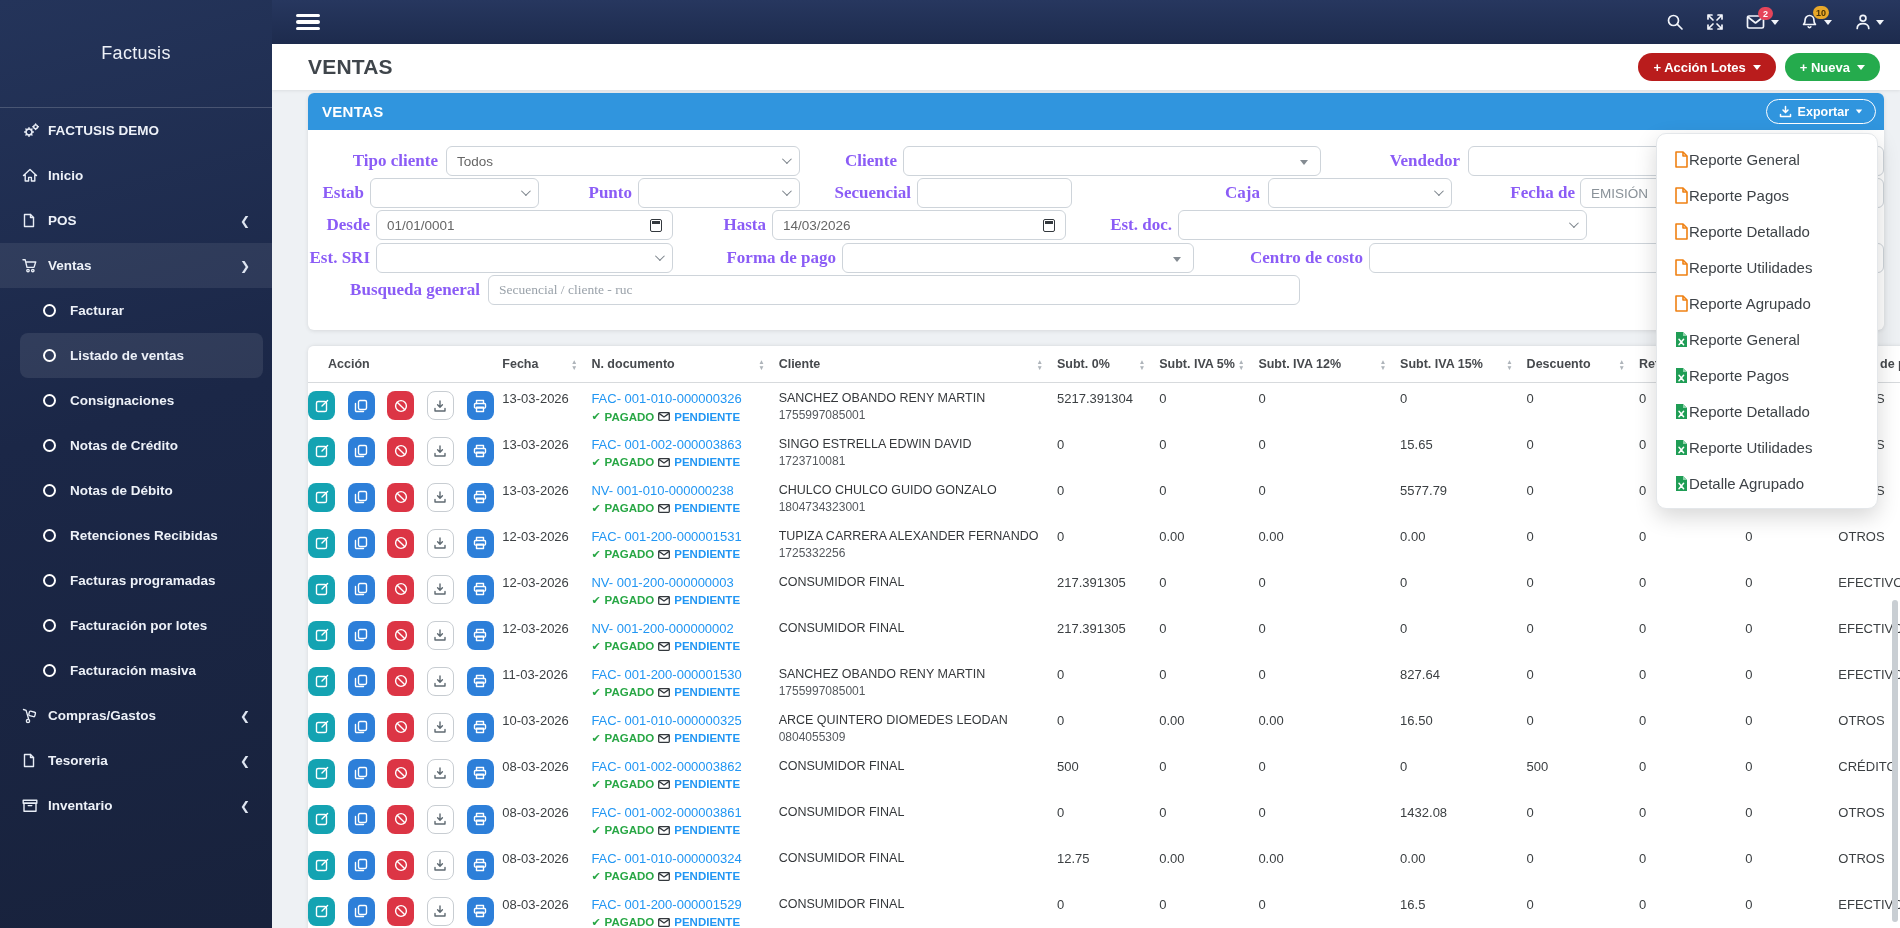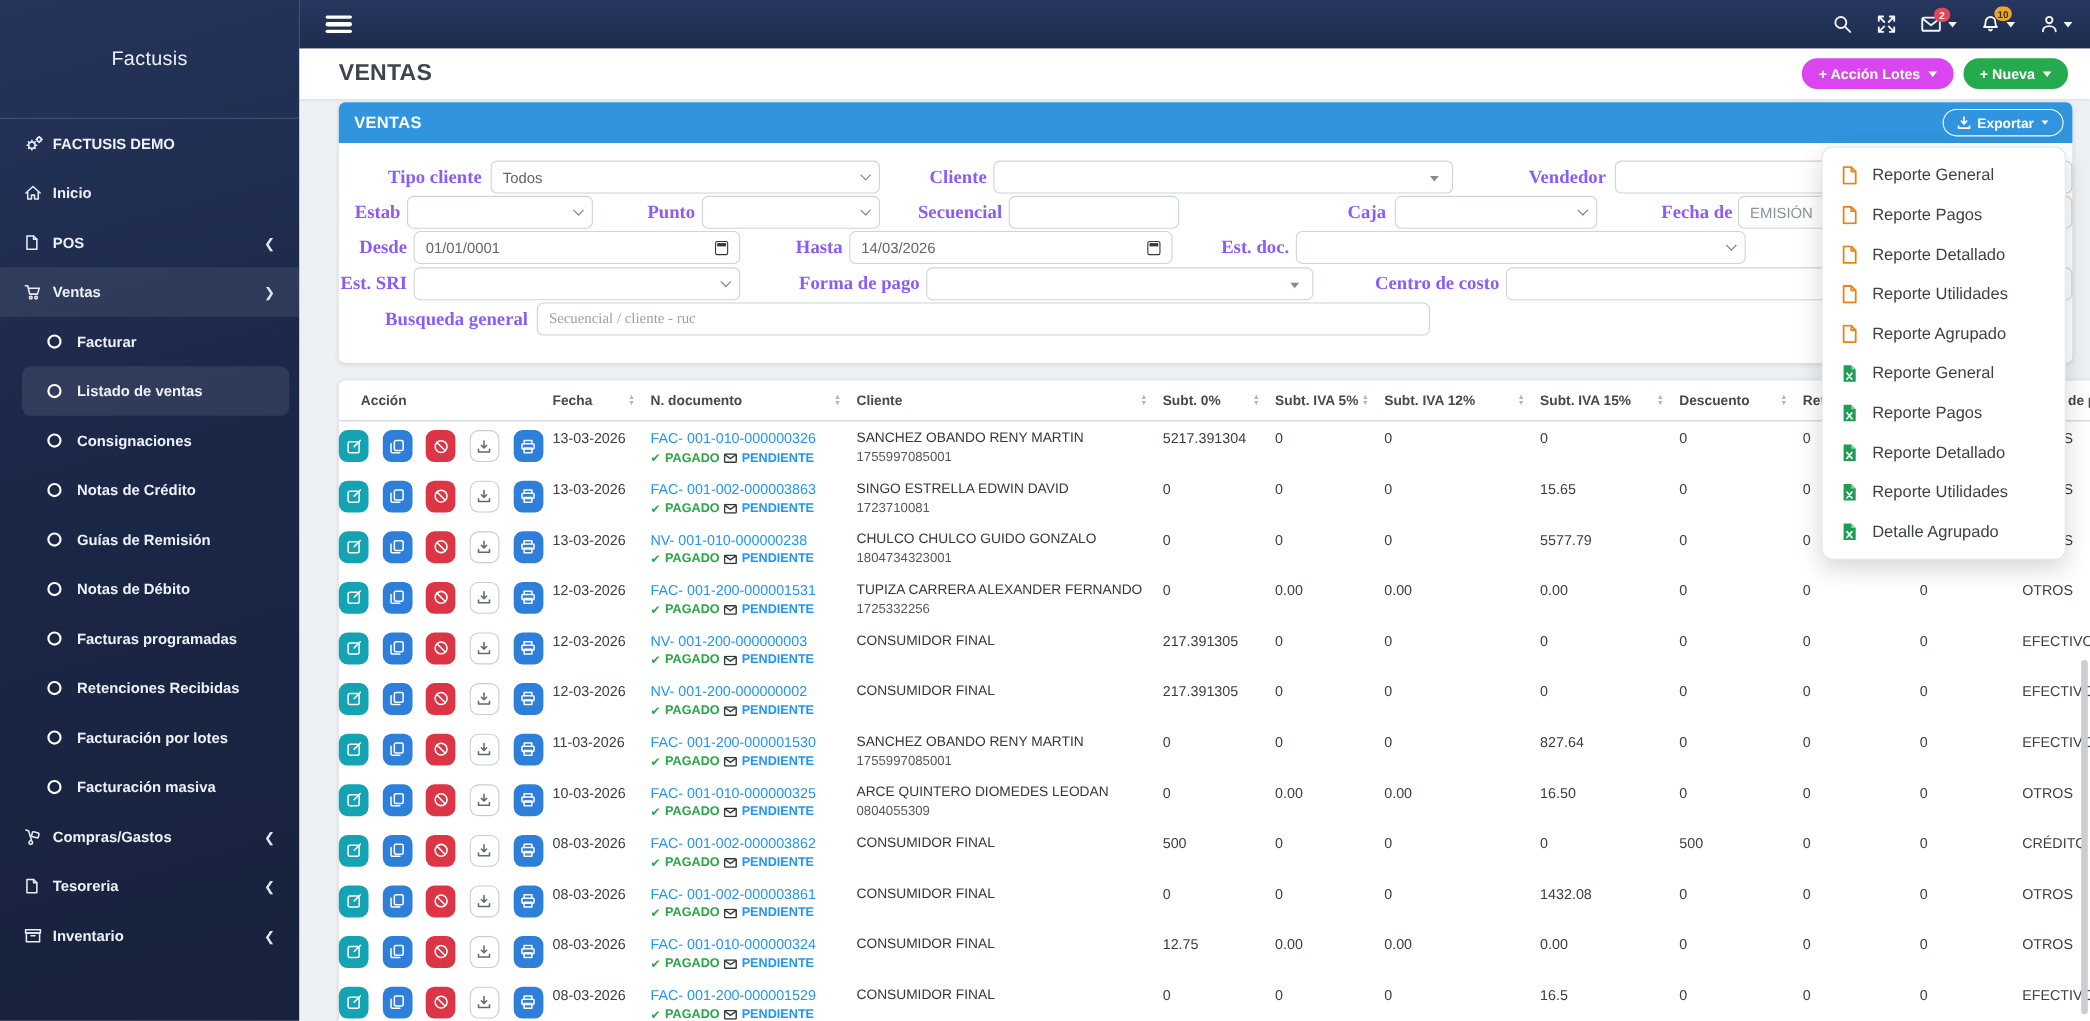--- a/index.html
+++ b/index.html
@@ -41,21 +41,21 @@
 
   
   .page-head { position:absolute; left:272px; top:44px; width:1628px; height:46px; background:#fff;
     box-shadow:0 1px 3px rgba(0,0,0,.08); display:flex; align-items:center; z-index:5; }
   .page-title { margin-left:36px; font-size:21px; font-weight:600; color:#3f454b; letter-spacing:.2px; }
   .head-btns { margin-left:auto; margin-right:20px; display:flex; gap:9px; }
   .pill { border:none; border-radius:15px; height:28px; padding:0 15px; color:#fff;
     font-size:13px; font-weight:700; display:flex; align-items:center; gap:7px; cursor:pointer;
     font-family:inherit; }
   .pill .caret { border-top-color:#fff; }
-  .pill.teal { background:#d946ef; }
+  .pill.teal { background:#b91c1c; }
   .pill.green { background:#25ab4d; }
 
   
   .filter-card { position:absolute; left:308px; top:93px; width:1576px; height:237px; background:#fff;
     border-radius:6px; box-shadow:0 1px 4px rgba(0,0,0,.10); z-index:6; }
   .card-head { height:37px; background:#3095de; border-radius:6px 6px 0 0; display:flex;
     align-items:center; color:#fff; }
   .card-head .ct { margin-left:14px; font-size:15px; font-weight:700; letter-spacing:.3px; }
   .export-btn { margin-left:auto; margin-right:8px; height:25px; border-radius:13px;
     border:1.5px solid #fff; background:transparent; color:#fff; font-size:12.5px; font-weight:700;
@@ -105,21 +105,21 @@
   .status-line { display:flex; align-items:center; gap:4px; margin-top:4px; font-size:11.5px; font-weight:700; }
   .st-check { color:#28a745; font-size:11px; }
   .st-paid { color:#28a745; }
   .st-pend { color:#2196f3; }
   .cname { font-size:12.5px; color:#35383b; }
   .cid { font-size:12px; color:#55595e; margin-top:3px; }
 
   
   .export-menu { position:absolute; left:1656px; top:133px; width:222px; background:#fff; z-index:50;
     border:1px solid #e4e7ea; border-radius:10px; box-shadow:0 8px 22px rgba(0,0,0,.16); padding:7px 0; }
-  .exp-item { display:flex; align-items:center; gap:13px; height:36px; padding-left:17px;
+  .exp-item { display:flex; align-items:center; height:36px; padding-left:17px;
     font-size:15px; color:#3d4247; cursor:pointer;text-align:right; }
 
   .vscroll { position:absolute; right:2px; top:600px; width:6px; height:322px; background:#c9ced3;
     border-radius:3px; z-index:60; cursor:grab; }
 </style>
 </head>
 <body>
 
 <nav class="sidebar">
   <div class="brand">Factusis</div>
@@ -184,38 +184,34 @@
       <div class="submenu-item c3">
         <span class="ring"></span>
         <span>Consignaciones</span>
       </div>
 
       <div class="submenu-item c4">
         <span class="ring"></span>
         <span>Notas de Crédito</span>
       </div>
 
-      <div class="submenu-item c5">
-        <span class="ring"></span>
-        <span>Guías de Remisión</span>
-      </div>
 
       <div class="submenu-item c6">
         <span class="ring"></span>
         <span>Notas de Débito</span>
       </div>
 
+      <div class="submenu-item c7">
+        <span class="ring"></span>
+        <span>Retenciones Recibidas</span>
+      </div>
+
       <div class="submenu-item c8">
         <span class="ring"></span>
         <span>Facturas programadas</span>
-      </div>
-
-      <div class="submenu-item c7">
-        <span class="ring"></span>
-        <span>Retenciones Recibidas</span>
       </div>
 
       <div class="submenu-item c9">
         <span class="ring"></span>
         <span>Facturación por lotes</span>
       </div>
 
       <div class="submenu-item c10">
         <span class="ring"></span>
         <span>Facturación masiva</span>

